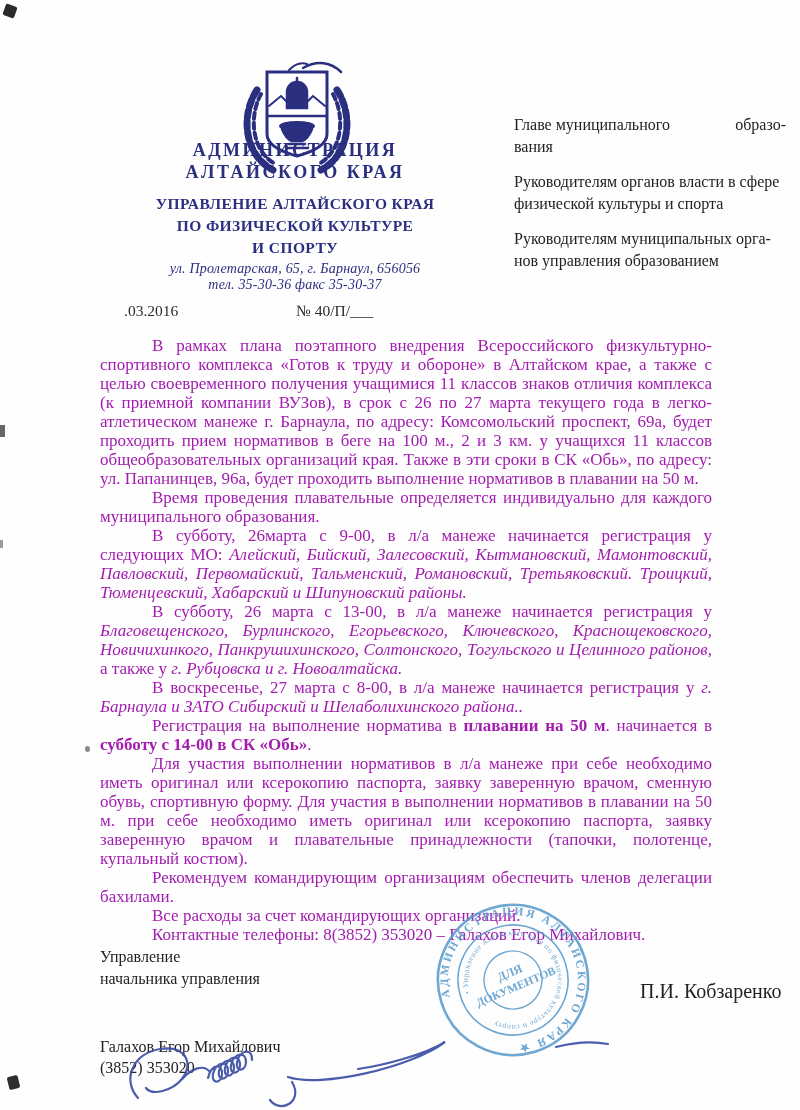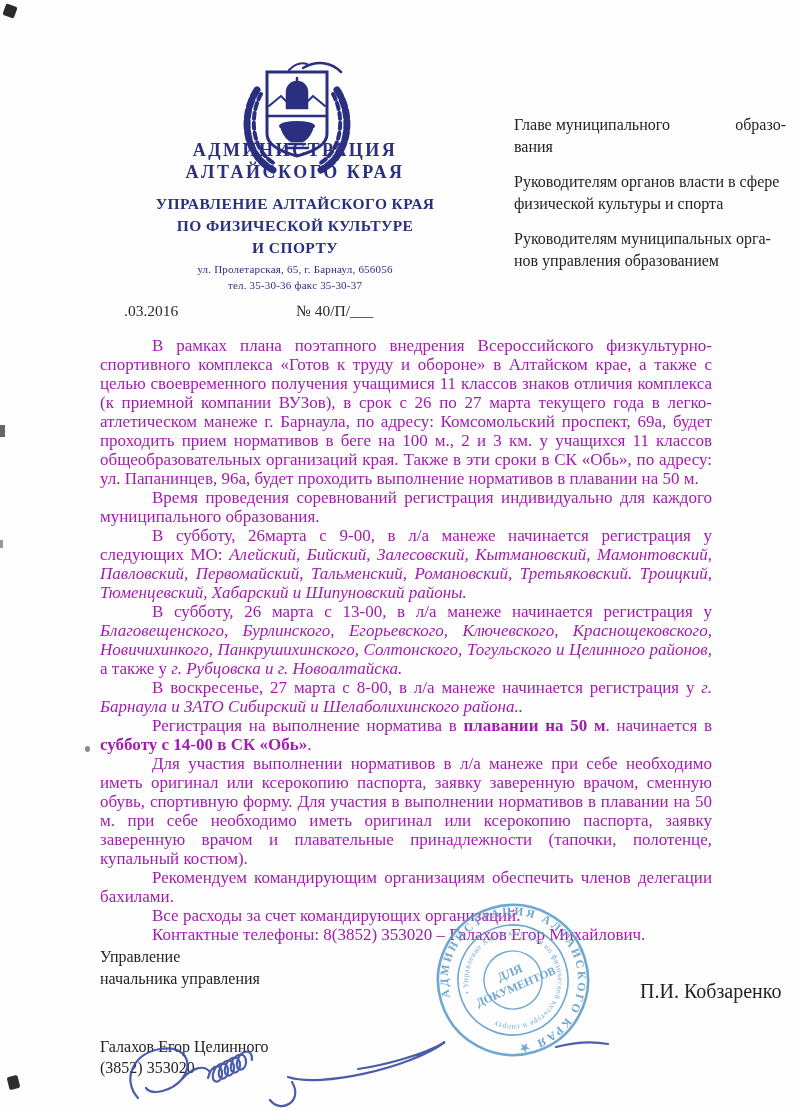--- a/index.html
+++ b/index.html
@@ -7,21 +7,21 @@
     position:relative;width:800px;height:1110px;margin:0 auto;
     background:#fefefe;overflow:hidden;
     font-family:"Liberation Serif","DejaVu Serif",serif;
     color:#1e1e1e;
   }
   .abs{position:absolute;}
   
   .lh{color:#2b2f80;text-align:center;}
   .lh-admin{font-weight:bold;font-size:18px;letter-spacing:2.5px;line-height:22px;}
   .lh-dept{font-weight:bold;font-size:15.5px;letter-spacing:.4px;line-height:22px;}
-  .lh-addr{font-size:11px;line-height:16px;letter-spacing:.2px;}
+  .lh-addr{font-size:14px;line-height:16px;letter-spacing:.2px;font-style:italic;}
   
   .date-row{font-size:15.5px;color:#2a2a2a;}
   
   .recipients{width:298px;font-size:16px;line-height:22px;color:#222;}
   .recipients .rcpt{margin-bottom:13px;margin-left:30px;}
   .recipients .split{display:flex;justify-content:space-between;width:272px;}
   
   .body-text{width:612px;font-size:17px;line-height:19px;text-align:justify;color:#a21caf;}
   .body-text p{margin:0;text-indent:52px;}
   .it{font-style:italic;}
@@ -103,39 +103,39 @@
         <div>физической культуры и спорта</div>
       </div>
       <div class="rcpt">
         <div>Руководителям муниципальных орга-</div>
         <div>нов управления образованием</div>
       </div>
     </div>
 
   <div class="abs body-text" style="left:100px;top:336px;">
       <p><span>В рамках плана поэтапного внедрения Всероссийского физкультурно-спортивного комплекса «Готов к труду и обороне» в Алтайском крае, а также с целью своевременного получения учащимися 11 классов знаков отличия комплекса (к приемной компании ВУЗов), в срок с 26 по 27 марта текущего года в легко-атлетическом манеже г. Барнаула, по адресу: Комсомольский проспект, 69а, будет проходить прием нормативов в беге на 100 м., 2 и 3 км. у учащихся 11 классов общеобразовательных организаций края. Также в эти сроки в СК «Обь», по адресу: ул. Папанинцев, 96а, будет проходить выполнение нормативов в плавании на 50 м.</span></p>
-      <p><span>Время проведения соревнований регистрация индивидуально для каждого муниципального образования.</span></p>
+      <p><span>Время проведения плавательные определяется индивидуально для каждого муниципального образования.</span></p>
       <p><span>В субботу, 26марта с 9-00, в л/а манеже начинается регистрация у следующих МО: </span><span class="it">Алейский, Бийский, Залесовский, Кытмановский, Мамонтовский, Павловский, Первомайский, Тальменский, Романовский, Третьяковский. Троицкий, Тюменцевский, Хабарский и Шипуновский районы.</span></p>
       <p><span>В субботу, 26 марта с 13-00, в л/а манеже начинается регистрация у </span><span class="it">Благовещенского, Бурлинского, Егорьевского, Ключевского, Краснощековского, Новичихинкого, Панкрушихинского, Солтонского, Тогульского и Целинного районов</span><span>, а также у </span><span class="it">г. Рубцовска и г. Новоалтайска.</span></p>
       <p><span>В воскресенье, 27 марта с 8-00, в л/а манеже начинается регистрация у </span><span class="it">г. Барнаула и ЗАТО Сибирский и Шелаболихинского района..</span></p>
       <p><span>Регистрация на выполнение норматива в </span><span class="bd">плавании на 50 м</span><span>. начинается в </span><span class="bd">субботу с 14-00 в СК «Обь»</span><span>.</span></p>
       <p><span>Для участия выполнении нормативов в л/а манеже при себе необходимо иметь оригинал или ксерокопию паспорта, заявку заверенную врачом, сменную обувь, спортивную форму. Для участия в выполнении нормативов в плавании на 50 м. при себе необходимо иметь оригинал или ксерокопию паспорта, заявку заверенную врачом и плавательные принадлежности (тапочки, полотенце, купальный костюм).</span></p>
       <p><span>Рекомендуем командирующим организациям обеспечить членов делегации бахилами.</span></p>
       <p><span>Все расходы за счет командирующих организаций.</span></p>
       <p><span>Контактные телефоны: 8(3852) 353020 – Галахов Егор Михайлович.</span></p>
     </div>
 
   <div class="abs sig-left" style="left:100px;top:946px;">
     <div>Управление</div>
     <div>начальника управления</div>
   </div>
   <div class="abs sig-right" style="left:640px;top:980px;">П.И. Кобзаренко</div>
 
   <div class="abs contact" style="left:100px;top:1036px;">
-    <div>Галахов Егор Целинного</div>
+    <div>Галахов Егор Михайлович</div>
     <div>(3852) 353020</div>
   </div>
 
   <div class="abs" style="left:433px;top:900px;width:160px;height:160px;">
     <svg width="160" height="160" viewBox="-80 -80 160 160" style="opacity:.88;">
       <g transform="rotate(-17)" stroke="#5b9ccc" fill="none">
         <circle r="75" stroke-width="2.6"></circle>
         <circle r="55" stroke-width="1.6"></circle>
         <circle r="29" stroke-width="1.4"></circle>
         <defs>

